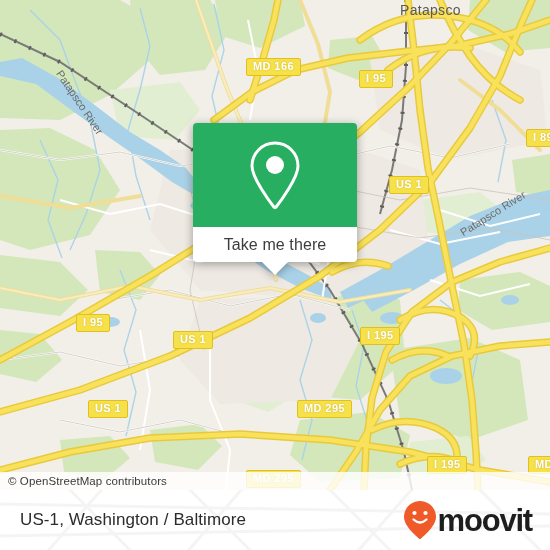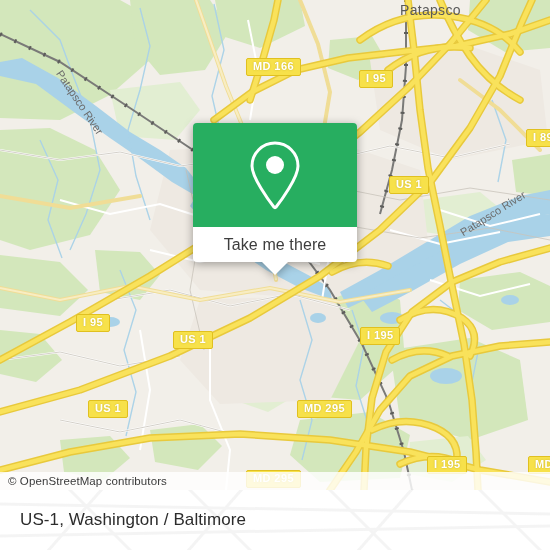--- a/index.html
+++ b/index.html
@@ -373,15 +373,25 @@
         <path d="M470 -10 L550 70"></path>
         <path d="M0 14 L550 24"></path>
         <path d="M0 46 L550 36"></path>
       </g>
     </svg>
 
     <div id="footer-title">
       <span>US-1, Washington / Baltimore</span>
     </div>
 
+    <div id="brand">
+      <svg width="34" height="40" viewBox="0 0 34 40">
+        <path d="M17 1 C8.2 1 1 8.2 1 17 C1 26.5 14.4 36.8 16.2 38.8 C16.6 39.3 17.4 39.3 17.8 38.8
+                 C19.6 36.8 33 26.5 33 17 C33 8.2 25.8 1 17 1 Z" fill="#ef5a28"></path>
+        <circle cx="11.5" cy="13" r="2.1" fill="#ffffff"></circle>
+        <circle cx="22.5" cy="13" r="2.1" fill="#ffffff"></circle>
+        <path d="M10.5 19.5 Q17 25.5 23.5 19.5" stroke="#ffffff" stroke-width="2.3" fill="none" stroke-linecap="round"></path>
+      </svg>
+      <span id="brand-word">moovit</span>
+    </div>
   </div>
 
 </div>
 
 </body></html>

